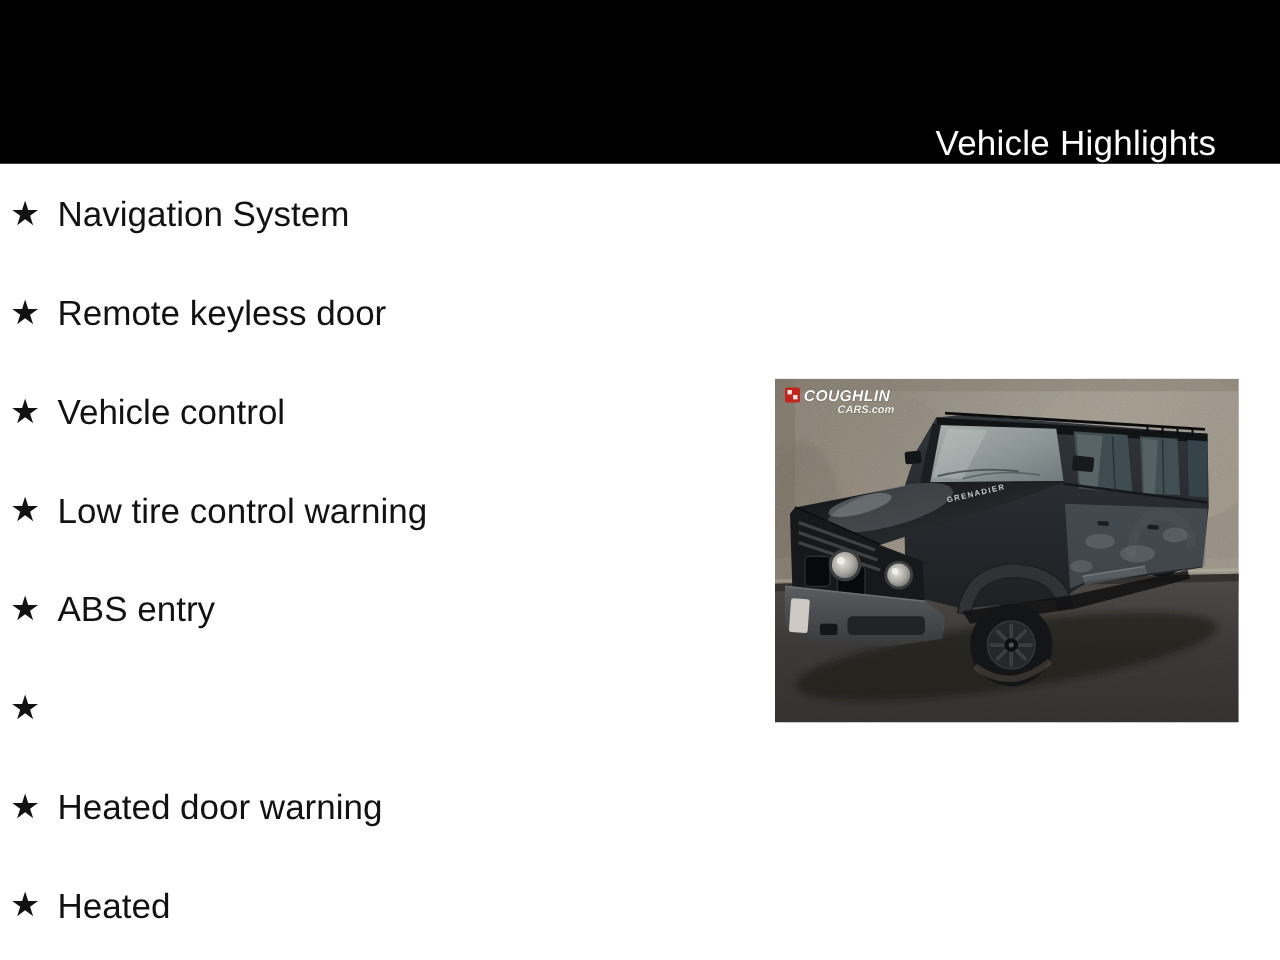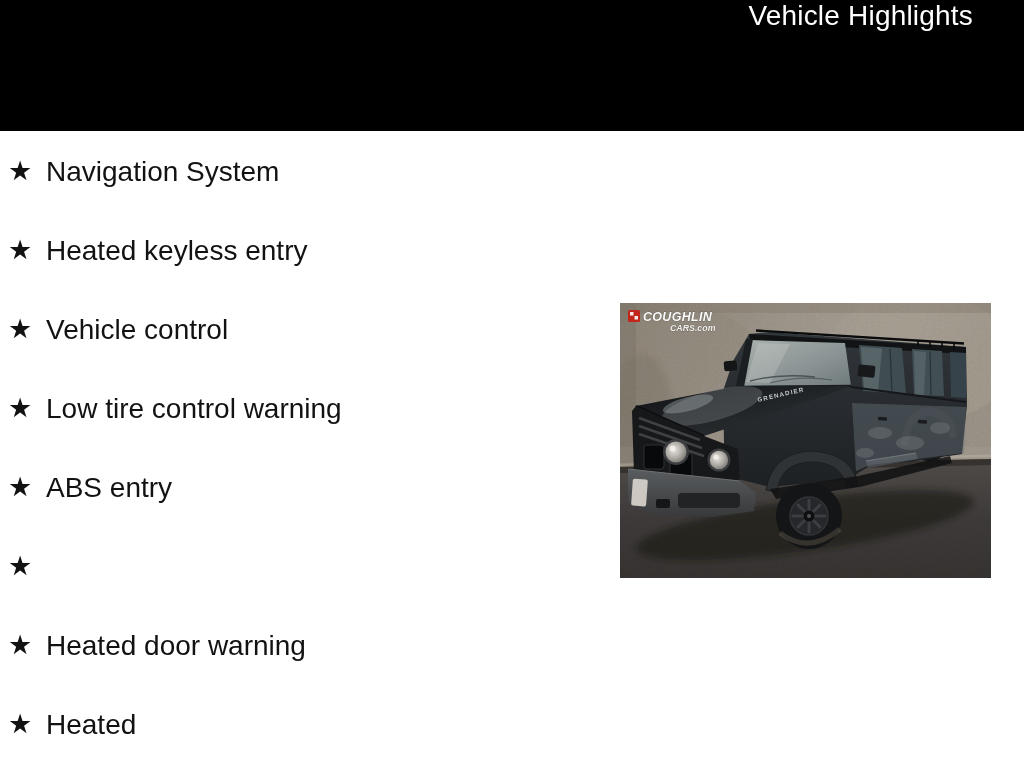--- a/index.html
+++ b/index.html
@@ -11,21 +11,21 @@
     overflow: hidden;
     font-family: "Liberation Sans", "DejaVu Sans", sans-serif;
   }
   .header {
     position: absolute;
     top: 0; left: 0;
     width: 100%;
     height: 131px;
     background: #000000;
     display: flex;
-    align-items: flex-start;
+    align-items: flex-end;
     justify-content: flex-end;
     box-sizing: border-box;
     padding-right: 51px;
   }
   .header-title {
     color: #ffffff;
     font-size: 28px;
     font-weight: 400;
     letter-spacing: 0.2px;
   }
@@ -71,21 +71,21 @@
     <span class="header-title">Vehicle Highlights</span>
   </div>
 
   <ul class="features">
     <li>
         <span class="bullet">★</span>
         <span class="feature-label">Navigation System</span>
       </li>
     <li>
         <span class="bullet">★</span>
-        <span class="feature-label">Heated keyless entry</span>
+        <span class="feature-label">Remote keyless door</span>
       </li>
     <li>
         <span class="bullet">★</span>
         <span class="feature-label">Vehicle control</span>
       </li>
     <li>
         <span class="bullet">★</span>
         <span class="feature-label">Low tire control warning</span>
       </li>
     <li>

